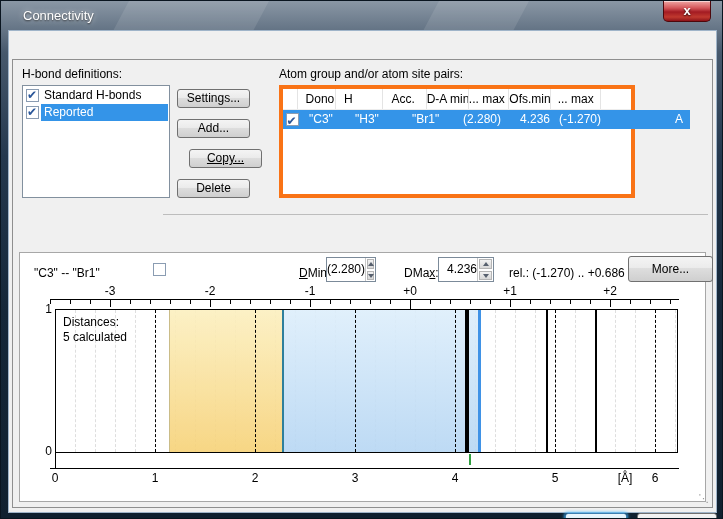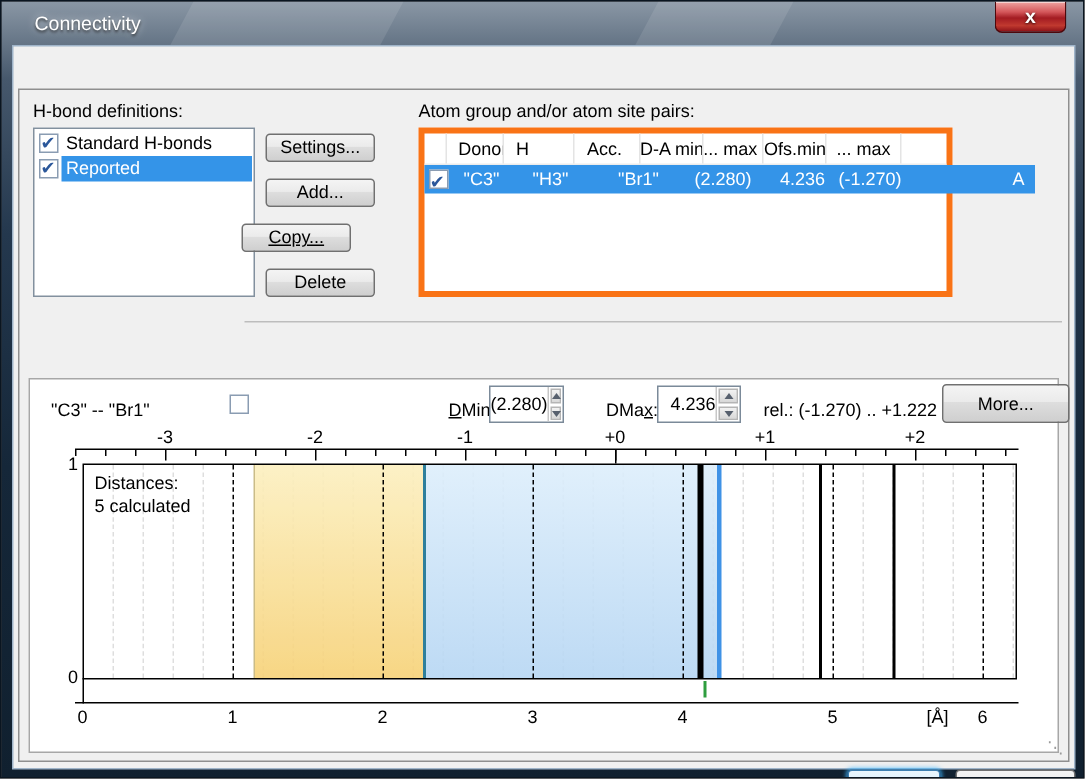--- a/index.html
+++ b/index.html
@@ -90,21 +90,21 @@
           <span class="lbl">Standard H-bonds</span>
         </div>
         <div class="list-item selected">
           <span class="cb checked"></span>
           <span class="lbl">Reported</span>
         </div>
       </div>
 
       <div class="btn" style="left:164px;top:29px;width:73px;height:19px;line-height:17px;">Settings...</div>
       <div class="btn" style="left:164px;top:59px;width:73px;height:19px;line-height:17px;">Add...</div>
-      <div class="btn" style="left:148px;top:89px;width:73px;height:19px;line-height:17px;text-decoration:underline;">Copy...</div>
+      <div class="btn" style="left:176px;top:89px;width:73px;height:19px;line-height:17px;text-decoration:underline;">Copy...</div>
       <div class="btn" style="left:164px;top:119px;width:73px;height:19px;line-height:17px;">Delete</div>
 
       <div class="sec-label" style="left:266px;top:7px;">Atom group and/or atom site pairs:</div>
 
       <div class="ptable">
         <div class="thead">
           <div class="th" style="width:18px;"></div>
           <div class="th txt" style="width:46px;">Donor</div>
           <div class="th txt" style="width:57px;">H</div>
           <div class="th txt" style="width:52px;">Acc.</div>
@@ -147,21 +147,21 @@
 
         <div class="inline-lbl" style="left:384px;top:13px;"><span>DMa</span><u>x</u><span>:</span></div>
         <div class="spinfield" style="left:418px;top:4px;width:56px;">
           <div class="spinval" style="padding-left:8px;">4.236</div>
           <div class="spinner">
             <div class="sp up"></div>
             <div class="sp dn"></div>
           </div>
         </div>
 
-        <div class="inline-lbl" style="left:489px;top:13px;">rel.: (-1.270) .. +1.222</div>
+        <div class="inline-lbl" style="left:489px;top:13px;">rel.: (-1.270) .. +0.686</div>
         <div class="btn" style="left:608px;top:3px;width:85px;height:26px;line-height:24px;">More...</div>
 
         <div id="chart" style="position:absolute;left:0;top:0;width:685px;height:248px;">
             <div style="position: absolute; left: 30px; top: 46px; width: 629px; height: 1px; background: rgb(0, 0, 0);"></div>
             <div style="position: absolute; left: 30px; top: 47px; width: 1px; height: 4px; background: rgb(0, 0, 0);"></div>
             <div style="position: absolute; left: 50px; top: 47px; width: 1px; height: 4px; background: rgb(0, 0, 0);"></div>
             <div style="position: absolute; left: 70px; top: 47px; width: 1px; height: 4px; background: rgb(0, 0, 0);"></div>
             <div style="position: absolute; left: 90px; top: 47px; width: 1px; height: 7px; background: rgb(0, 0, 0);"></div>
             <div style="position: absolute; left: 110px; top: 47px; width: 1px; height: 4px; background: rgb(0, 0, 0);"></div>
             <div style="position: absolute; left: 130px; top: 47px; width: 1px; height: 4px; background: rgb(0, 0, 0);"></div>

